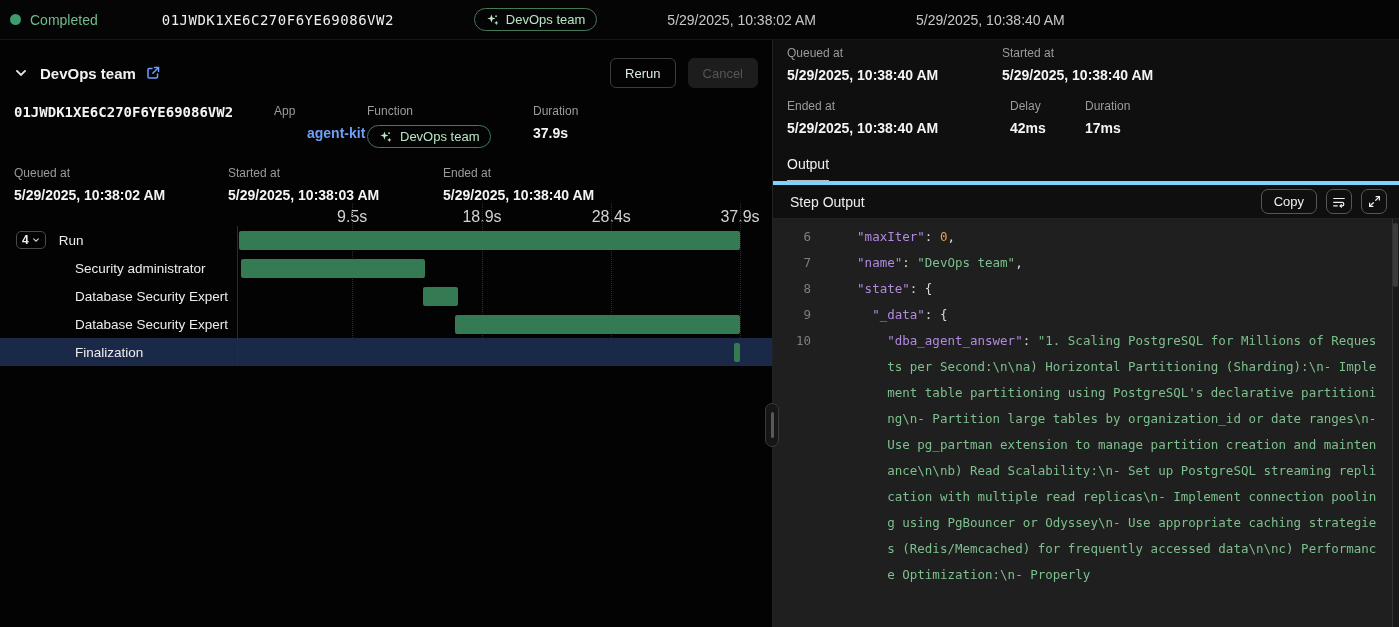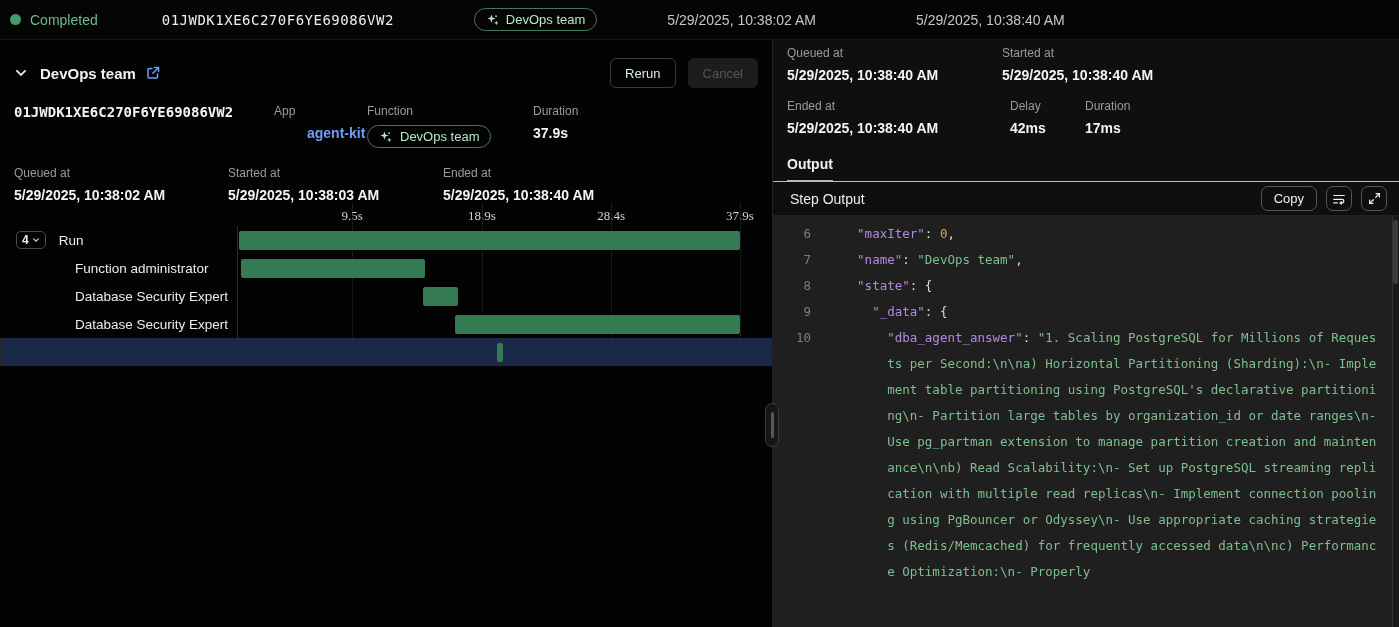--- a/index.html
+++ b/index.html
@@ -51,28 +51,28 @@
   .fn-badge { display:inline-flex; align-items:center; gap:7px; border:1px solid var(--c-badge-border,#44795a);
     border-radius:14px; padding:3px 11px; font-size:13px; color:var(--c-accent-green-text,#b8e6c6); }
   .row1-left .w1 { width:260px; } .row1-left .w2 { width:93px; } .row1-left .w3 { width:166px; }
   .row2-left { padding-top:18px; }
   .row2-left .w1 { width:214px; } .row2-left .w2 { width:215px; }
   .row1-right .w1 { width:215px; }
   .row2-right { padding-top:16px; }
   .row2-right .w1 { width:223px; } .row2-right .w2 { width:75px; }
 
   
-  .tabs { display:flex; padding:20px 22px 0 14px; border-bottom:1px solid #7dd3fc;font-weight:bold; }
+  .tabs { display:flex; padding:20px 22px 0 14px; border-bottom:4px solid #7dd3fc; }
   .tab { font-size:14px; color:#f0f0f0; padding-bottom:9px; position:relative; cursor:pointer; }
   .tab.active::after { content:""; position:absolute; left:0; right:0; bottom:-1px; height:2px; background:#b9b9b9; }
 
   
   .timeline { position:relative; }
   .tl-ticks { position:relative; height:23px; margin-left:237px; width:503px; }
-  .tick-label { position:absolute; top:5px; transform:translateX(-50%); font-size:13px; color:#d2d2d2; white-space:nowrap;font-family:Liberation Serif, serif; }
+  .tick-label { position:absolute; top:5px; transform:translateX(-50%); font-size:16px; color:#d2d2d2; white-space:nowrap; }
   .tl-body { position:relative; }
   .tl-gridlayer { position:absolute; left:237px; width:503px; top:-23px; bottom:0; z-index:0; }
   .gridline { position:absolute; top:0; bottom:0; width:0; border-left:1px dotted #2d2d2d; }
   .t-row { position:relative; display:flex; height:28px; align-items:center; z-index:1; cursor:pointer; }
   .t-row.selected { background:var(--c-selected-row,#1b2948); }
   .t-name { width:237px; flex:none; display:flex; align-items:center; padding-left:16px; font-size:13.5px; color:#ececec; }
   .t-name.indent { padding-left:75px; }
   .count-chip { display:inline-flex; align-items:center; gap:3px; border:1px solid #4a4a4a;
     border-radius:5px; padding:1px 5px; margin-right:13px; font-size:12px; font-weight:700; color:#f0f0f0; }
   .t-track { width:503px; flex:none; position:relative; height:100%; border-left:1px solid #2c2c2c; }
@@ -215,21 +215,21 @@
                   </svg>
                 </span>
                 <span>Run</span>
               </div>
               <div class="t-track">
                 <div class="t-bar" style="left: 0.1%; width: 99.9%;"></div>
               </div>
             </div>
             <div class="t-row">
               <div class="t-name indent">
-                <span>Function administrator</span>
+                <span>Security administrator</span>
               </div>
               <div class="t-track">
                 <div class="t-bar" style="left: 0.6%; width: 36.6%;"></div>
               </div>
             </div>
             <div class="t-row">
               <div class="t-name indent">
                 <span>Database Security Expert</span>
               </div>
               <div class="t-track">
@@ -238,20 +238,23 @@
             </div>
             <div class="t-row">
               <div class="t-name indent">
                 <span>Database Security Expert</span>
               </div>
               <div class="t-track">
                 <div class="t-bar" style="left: 43.3%; width: 56.7%;"></div>
               </div>
             </div>
             <div class="t-row selected">
+              <div class="t-name indent">
+                <span>Finalization</span>
+              </div>
               <div class="t-track">
                 <div class="t-bar" style="left: 98.9%; width: 1.1%;"></div>
               </div>
             </div>
           </div>
       </div>
     </div>
   </div>
 
   <div class="v-divider">

